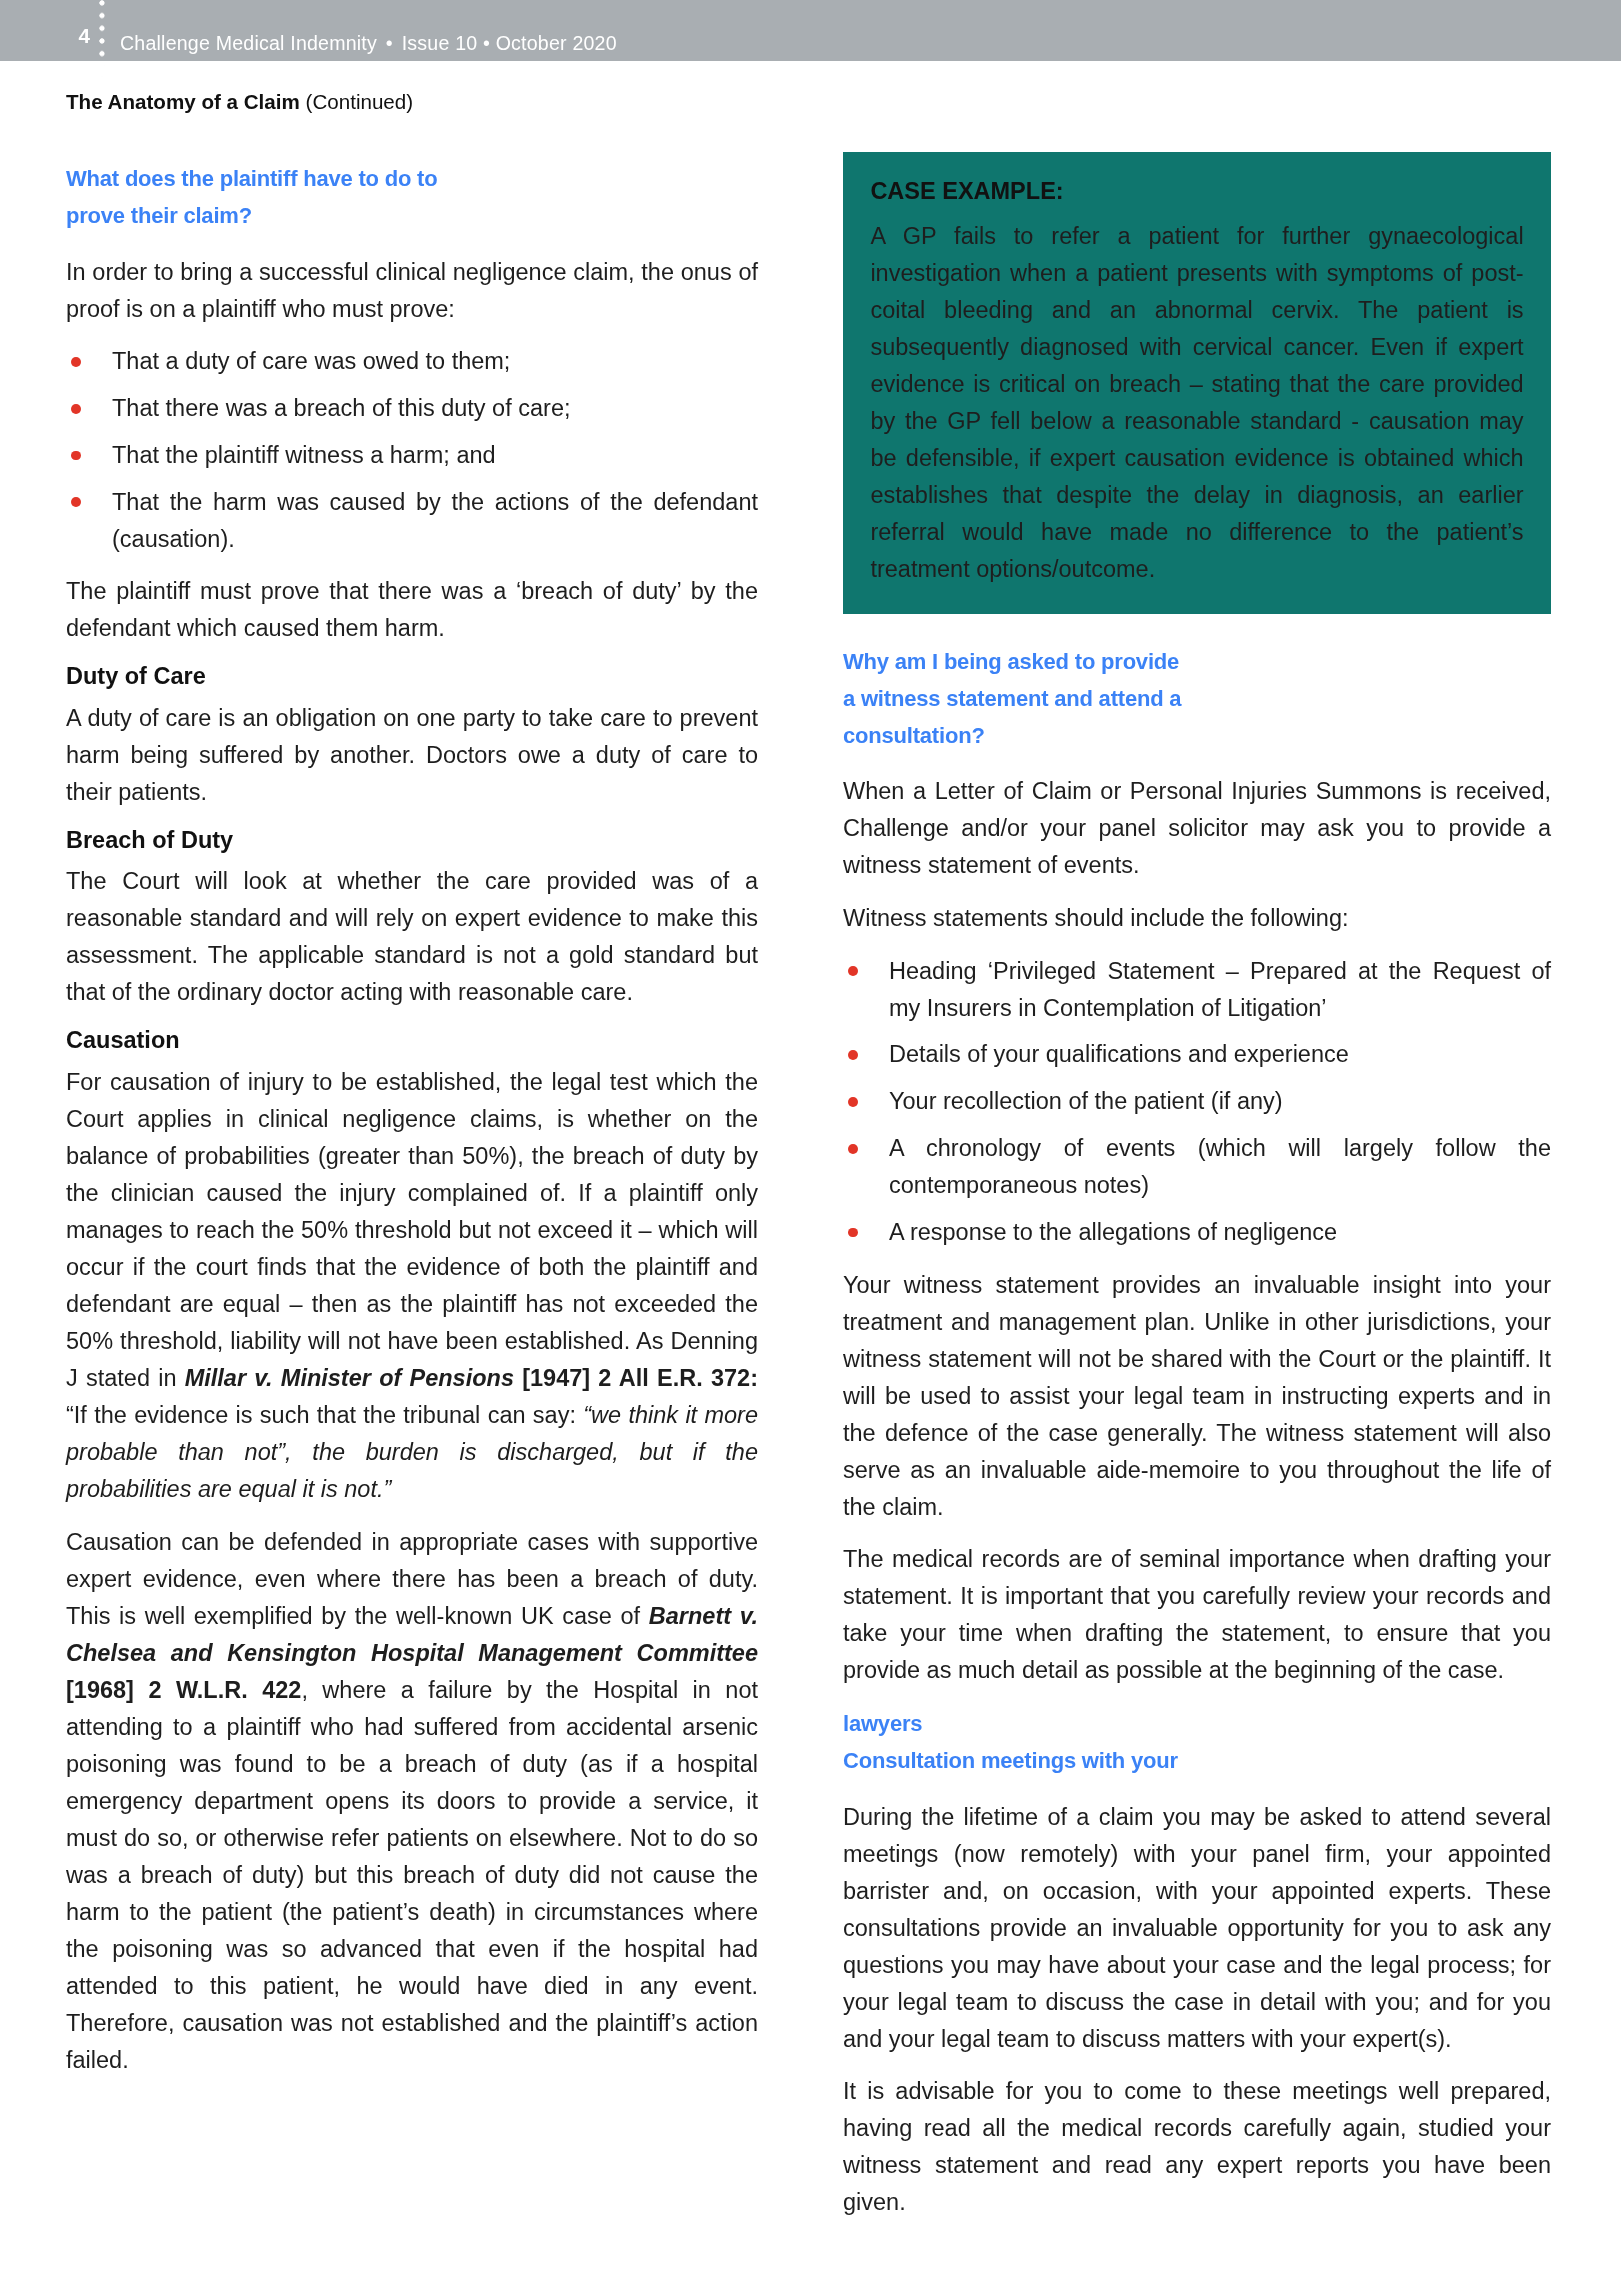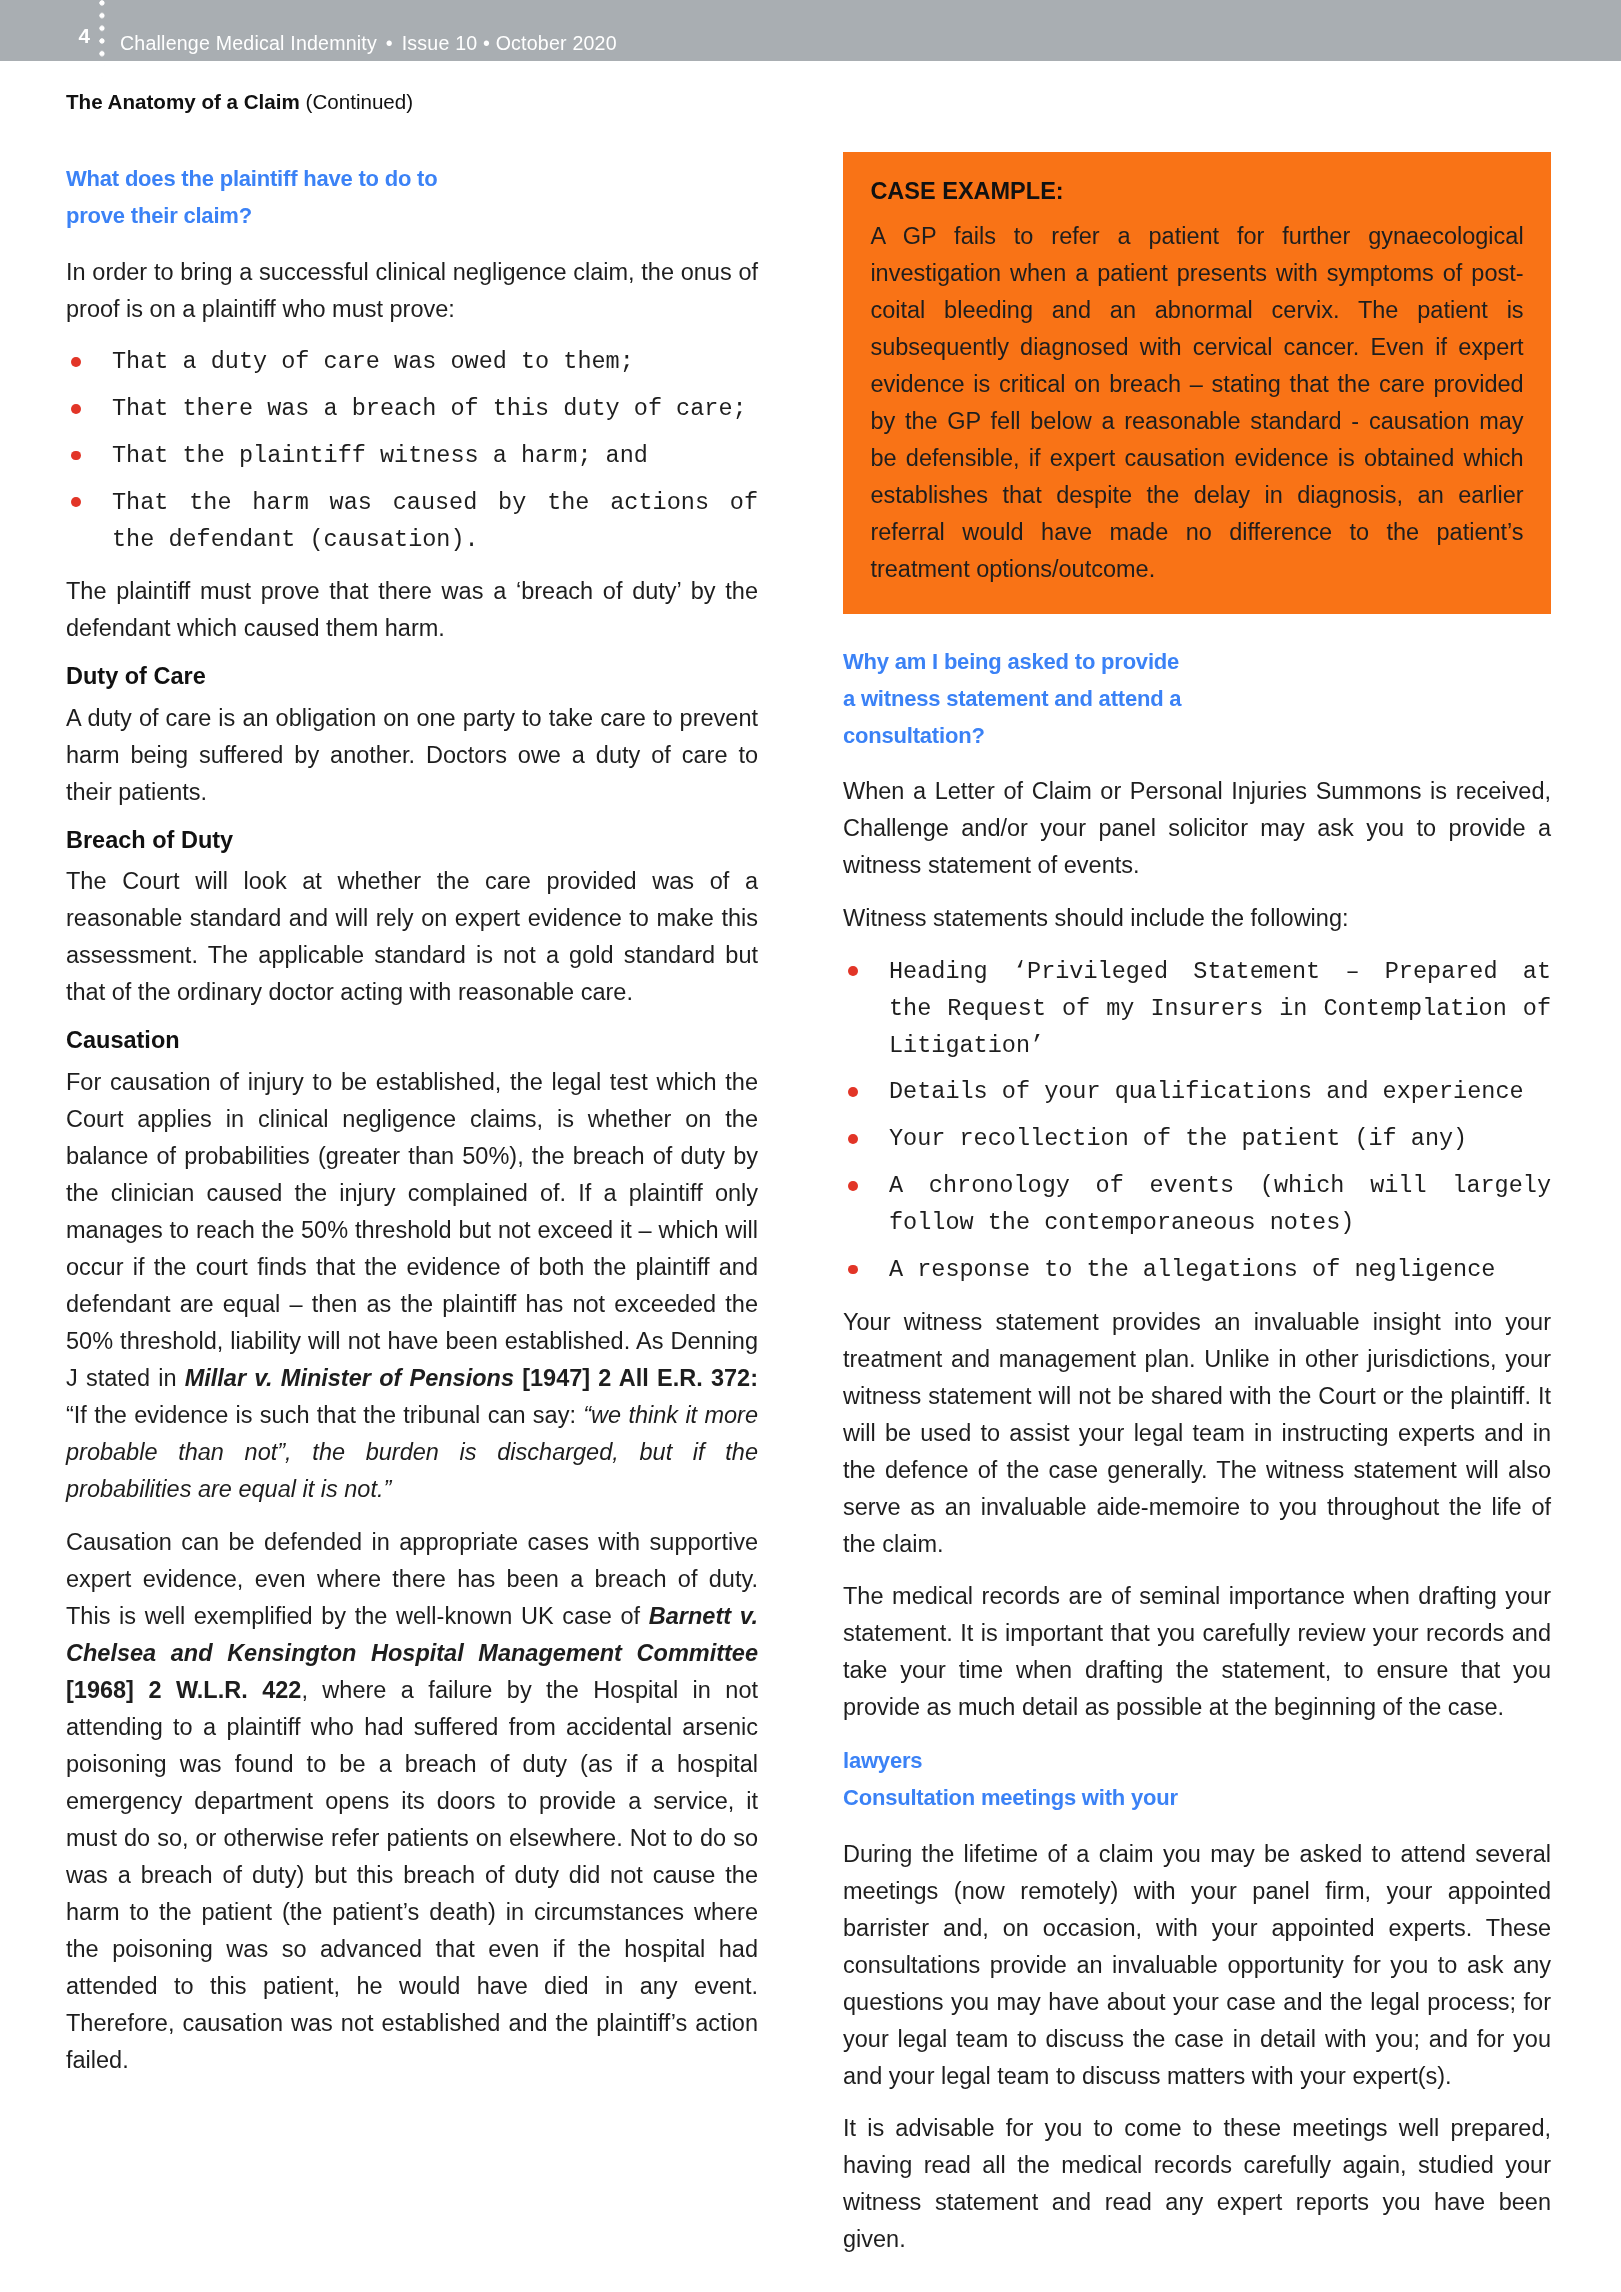--- a/index.html
+++ b/index.html
@@ -26,25 +26,25 @@
   .col.right{left:843px;top:152px;width:708px;}
 
   p{margin:0 0 15.7px;font-size:23.5px;line-height:37px;text-align:justify;}
   .red-heading{color:#3b82f6;font-weight:bold;font-size:22px;line-height:37px;
                margin:0 0 19.6px;letter-spacing:-0.2px;}
   .red-heading .hline{white-space:nowrap;}
   h3{font-size:23.5px;margin:13.7px 0 9.8px;font-weight:bold;color:#111;}
 
   ul.bullets{list-style:none;margin:0 0 15.7px;padding:0;}
   ul.bullets li{position:relative;padding-left:46px;margin-bottom:9.8px;
-                font-size:23.5px;line-height:37px;text-align:justify;font-family:Liberation Mono, monospace;}
+                font-size:23.5px;line-height:37px;text-align:justify;}
   ul.bullets .dot{position:absolute;left:4.9px;top:13.7px;width:9.8px;height:9.8px;
                   border-radius:50%;background:#e23527;}
 
-  .casebox{background:#f97316;padding:25.5px 27.4px;margin-bottom:29px;}
+  .casebox{background:#0f766e;padding:25.5px 27.4px;margin-bottom:29px;}
   .casebox .casehead{font-weight:bold;font-size:23.5px;margin-bottom:13.7px;color:#111;}
   .casebox p{margin:0;}
 
   .b{font-weight:bold;}
   .i{font-style:italic;}
   .bi{font-weight:bold;font-style:italic;}
 </style>
 </head>
 <body>
 

